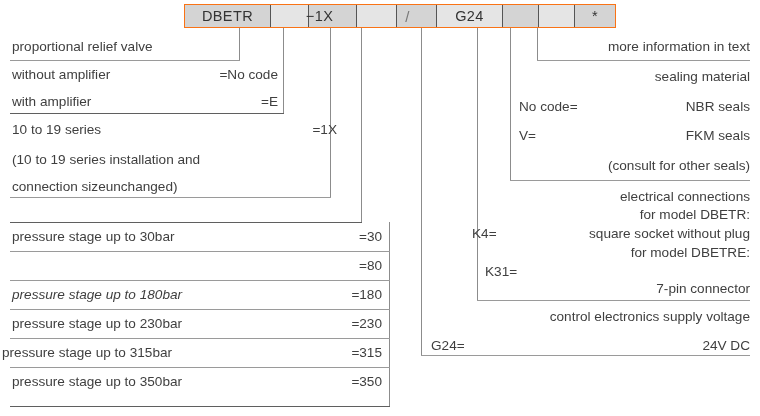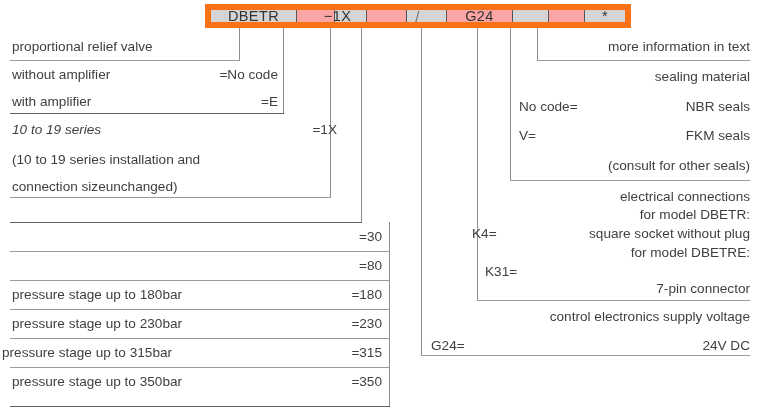--- a/index.html
+++ b/index.html
@@ -5,26 +5,26 @@
   html,body{margin:0;padding:0;background:#ffffff;}
   body{
     width:760px;height:416px;position:relative;overflow:hidden;
     font-family:"Liberation Sans","DejaVu Sans",sans-serif;
     color:#3a3a3a;
     -webkit-font-smoothing:antialiased;
   }
   .stage{position:absolute;inset:0;}
 
   
-  .codebar{position:absolute;left:205px;top:4px;height:24px;border:6px solid #f97316;box-sizing:border-box;display:flex;}
+  .codebar{position:absolute;left:184px;top:4px;height:24px;border:1px solid #f97316;box-sizing:border-box;display:flex;}
   .cell{box-sizing:border-box;border-right:1px solid #555;display:flex;align-items:center;justify-content:center;
         font-size:14.5px;color:#333;height:100%;letter-spacing:.4px;}
   .cell:last-child{border-right:none;}
   .cell.g{background:#d4d4d4;}
-  .cell.w{background:#fca5a5;}
+  .cell.w{background:#e5e5e5;}
   .cell .txt{white-space:nowrap;}
   .cell.spanL .txt{position:relative;left:14px;}
   .cell.spanR .txt{position:relative;left:-13px;}
   .slash{position:relative;left:-9px;font-size:15px;color:#777;}
 
   
   .v{position:absolute;width:1px;background:#8c8c8c;}
 
   
   .row{position:absolute;font-size:13.6px;color:#3f3f3f;white-space:nowrap;}
@@ -40,21 +40,21 @@
 
 <div class="stage">
 
   <div class="codebar">
     <div class="cell g" style="width:86px">
       <span class="txt">DBETR</span>
       </div>
     <div class="cell w spanL" style="width:38px">
       <span class="txt"></span>
       </div>
-    <div class="cell g spanR" style="width:32px">
+    <div class="cell g spanR" style="width:48px">
       <span class="txt">−1X</span>
       </div>
     <div class="cell w" style="width:40px">
       <span class="txt"></span>
       </div>
     <div class="cell g" style="width:40px">
       <span class="txt slash">/</span>
       </div>
     <div class="cell w" style="width:66px">
       <span class="txt">G24</span>
@@ -86,33 +86,34 @@
   <div class="sepd" style="left:10px;top:406px;width:380px;"></div>
 
   <div class="row lbl" style="left:12px;top:39px;">proportional relief valve</div>
 
   <div class="row lbl" style="left:12px;top:67px;">without amplifier</div>
   <div class="row code" style="left:140px;top:67px;width:138px;">=No code</div>
 
   <div class="row lbl" style="left:12px;top:94px;">with amplifier</div>
   <div class="row code" style="left:140px;top:94px;width:138px;">=E</div>
 
-  <div class="row lbl" style="left:12px;top:122px;font-style:italic;">10 to 19 series</div>
+  <div class="row lbl" style="left:12px;top:122px;">10 to 19 series</div>
   <div class="row code" style="left:192px;top:122px;width:145px;">=1X</div>
 
   <div class="row lbl" style="left:12px;top:152px;">(10 to 19 series installation and</div>
   <div class="row lbl" style="left:12px;top:179px;">connection sizeunchanged)</div>
 
+  <div class="row lbl" style="left:12px;top:229px;">pressure stage up to 30bar</div>
   <div class="row code" style="left:270px;top:229px;width:112px;">=30</div>
   <div class="sep" style="left:10px;top:251px;width:380px;"></div>
 
   <div class="row code" style="left:270px;top:258px;width:112px;">=80</div>
   <div class="sep" style="left:10px;top:280px;width:380px;"></div>
 
-  <div class="row lbl" style="left:12px;top:287px;">pressure stage up to 180bar</div>
+  <div class="row lbl" style="left:12px;top:287px;font-style:italic;">pressure stage up to 180bar</div>
   <div class="row code" style="left:270px;top:287px;width:112px;">=180</div>
   <div class="sep" style="left:10px;top:309px;width:380px;"></div>
 
   <div class="row lbl" style="left:12px;top:316px;">pressure stage up to 230bar</div>
   <div class="row code" style="left:270px;top:316px;width:112px;">=230</div>
   <div class="sep" style="left:10px;top:338px;width:380px;"></div>
 
   <div class="row lbl" style="left:2px;top:345px;">pressure stage up to 315bar</div>
   <div class="row code" style="left:270px;top:345px;width:112px;">=315</div>
   <div class="sep" style="left:10px;top:367px;width:380px;"></div>

